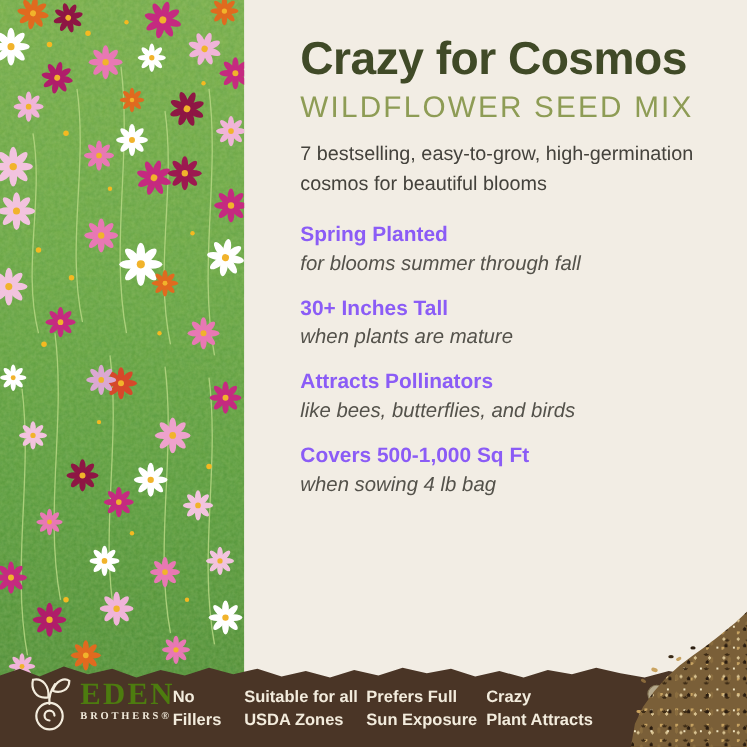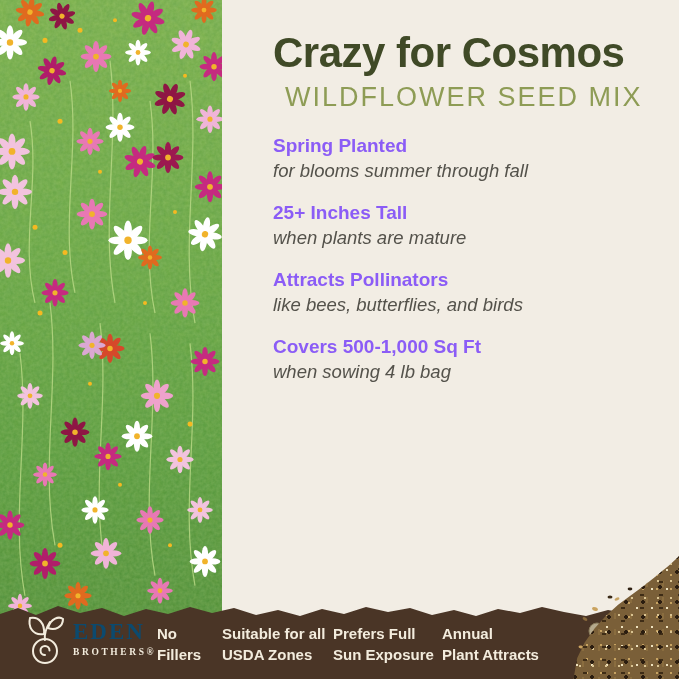--- a/index.html
+++ b/index.html
@@ -6,31 +6,31 @@
   .canvas{
     position:relative;width:679px;height:679px;overflow:hidden;
     background:#f2ede4;font-family:"Liberation Sans",sans-serif;padding-left:16px;
   }
   
   .photo{position:absolute;left:0;top:0;width:222px;height:618px;z-index:1;}
   .photo svg{display:block;width:100%;height:100%;}
   
   .content{position:absolute;left:273px;top:30px;width:396px;z-index:2;}
   .title{margin:0;font-size:42px;line-height:46px;font-weight:bold;color:#404a27;letter-spacing:-0.5px;}
-  .subtitle{margin:6px 12px 0;font-size:27px;line-height:31px;font-weight:400;color:#8e9c55;letter-spacing:2px;}
+  .subtitle{margin:6px 0 0;font-size:27px;line-height:31px;font-weight:400;color:#8e9c55;letter-spacing:2px;}
   .desc{margin-top:12px;font-size:18px;line-height:28px;color:#44423c;}
   .features{margin-top:20px;}
   .feature{margin-bottom:17px;}
   .feature h3{margin:0;font-size:19px;line-height:25px;font-weight:bold;color:#8b5cf6;}
   .feature p{margin:0;font-size:18.5px;line-height:25px;color:#54524b;font-style:italic;}
   
   .footer-svg{position:absolute;left:0;bottom:0;width:679px;height:79px;z-index:3;display:block;}
   .brand{position:absolute;left:24px;top:611px;display:flex;align-items:center;gap:7px;z-index:4;}
   .brand-icon svg{display:block;}
-  .brand-name{font-family:"Liberation Serif",serif;font-size:23px;line-height:26px;letter-spacing:2px;color:#0c4a6e;font-weight:bold;}
+  .brand-name{font-family:"Liberation Serif",serif;font-size:28px;line-height:26px;letter-spacing:2px;color:#4d7c0f;font-weight:bold;}
   .brand-subname{font-family:"Liberation Serif",serif;font-size:9.5px;line-height:11px;letter-spacing:2.6px;color:#f3ecdd;font-weight:bold;margin-top:2px;}
   .badge{position:absolute;top:623px;font-size:15px;line-height:21px;font-weight:bold;color:#f3ecdd;z-index:4;white-space:nowrap;}
   .badge-1{left:157px;} .badge-2{left:222px;} .badge-3{left:333px;} .badge-4{left:442px;}
   
   .seed-pile{
     position:absolute;right:0;bottom:0;width:124px;height:140px;z-index:5;
     clip-path:polygon(100% 4%,90% 10%,79% 19%,68% 27%,58% 34%,47% 41%,38% 47%,28% 55%,19% 64%,11% 74%,5% 85%,2% 100%,100% 100%);
     background-color:#7a5f38;
     background-image:
       radial-gradient(circle 2.5px at 4px 3px,#2b1d10 70%,transparent 71%),
@@ -160,27 +160,31 @@
         <use href="#fw" transform="translate(205 556) scale(0.9)" style="color:#ffffff"></use>
         <use href="#fw" transform="translate(160 585) scale(0.75)" style="color:#e878b4"></use>
         <use href="#fw" transform="translate(20 600) scale(0.7)" style="color:#f0b4d8"></use>
       </g>
     </svg>
   </div>
 
   <div class="content">
     <h1 class="title">Crazy for Cosmos</h1>
     <h2 class="subtitle">WILDFLOWER SEED MIX</h2>
+    <div class="desc">
+      <div>7 bestselling, easy-to-grow, high-germination</div>
+      <div>cosmos for beautiful blooms</div>
+    </div>
     <div class="features">
       <div class="feature">
         <h3>Spring Planted</h3>
         <p>for blooms summer through fall</p>
       </div>
       <div class="feature">
-        <h3>25+ Inches Tall</h3>
+        <h3>30+ Inches Tall</h3>
         <p>when plants are mature</p>
       </div>
       <div class="feature">
         <h3>Attracts Pollinators</h3>
         <p>like bees, butterflies, and birds</p>
       </div>
       <div class="feature">
         <h3>Covers 500-1,000 Sq Ft</h3>
         <p>when sowing 4 lb bag</p>
       </div>
@@ -213,21 +217,21 @@
   </div>
   <div class="badge badge-1">
     <div>No</div>
     <div>Fillers</div>
   </div>
   <div class="badge badge-3">
     <div>Prefers Full</div>
     <div>Sun Exposure</div>
   </div>
   <div class="badge badge-4">
-    <div>Annual</div>
+    <div>Crazy</div>
     <div>Plant Attracts</div>
   </div>
 
   <svg class="seed-scatter" viewBox="0 0 120 90">
     <circle cx="62" cy="52" r="8" fill="#b5a98d" stroke="#8a7c5c" stroke-width="1"></circle>
     <ellipse cx="60" cy="30" rx="3" ry="1.8" fill="#caa35f" transform="rotate(20 60 30)"></ellipse>
     <ellipse cx="75" cy="18" rx="2.5" ry="1.5" fill="#3a2a16"></ellipse>
     <ellipse cx="88" cy="35" rx="3" ry="1.6" fill="#d9c08a" transform="rotate(-15 88 35)"></ellipse>
     <ellipse cx="72" cy="62" rx="2.5" ry="1.6" fill="#5c4226"></ellipse>
     <ellipse cx="50" cy="40" rx="2.6" ry="1.5" fill="#8a6a3c" transform="rotate(30 50 40)"></ellipse>

